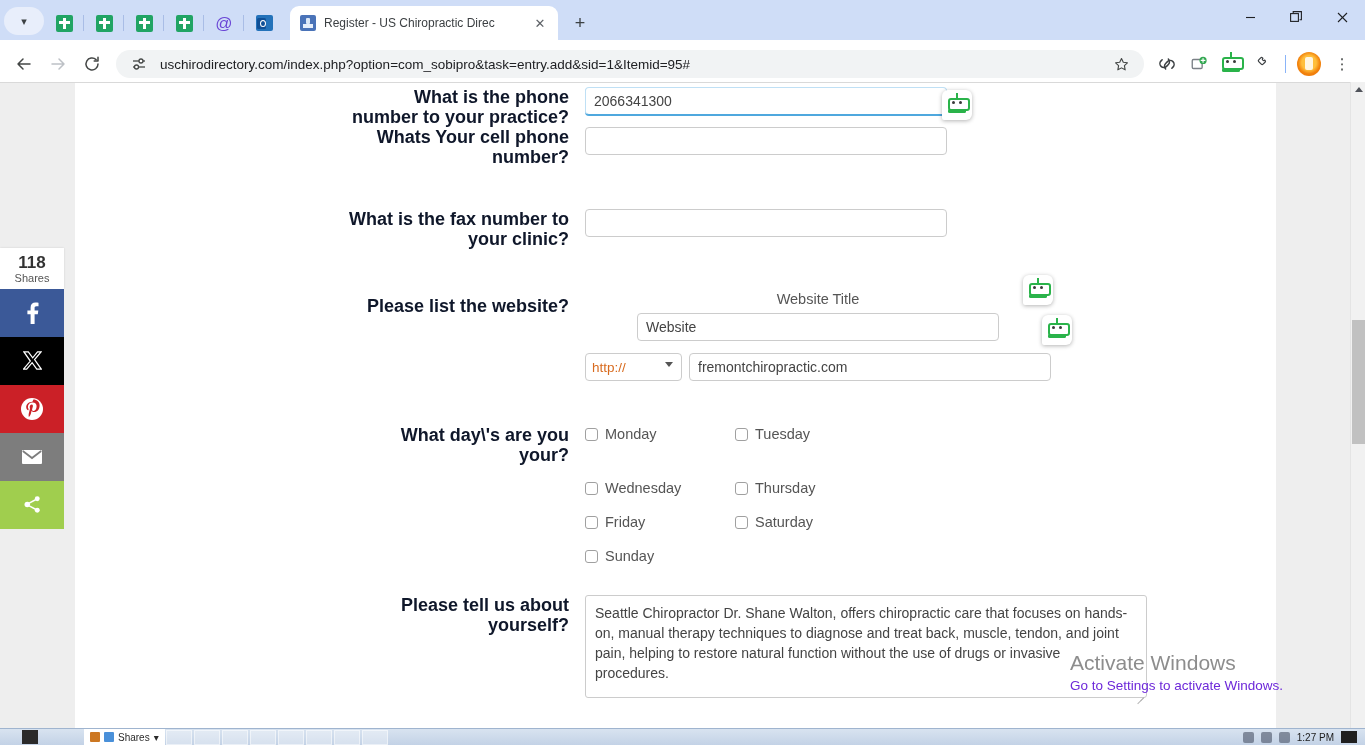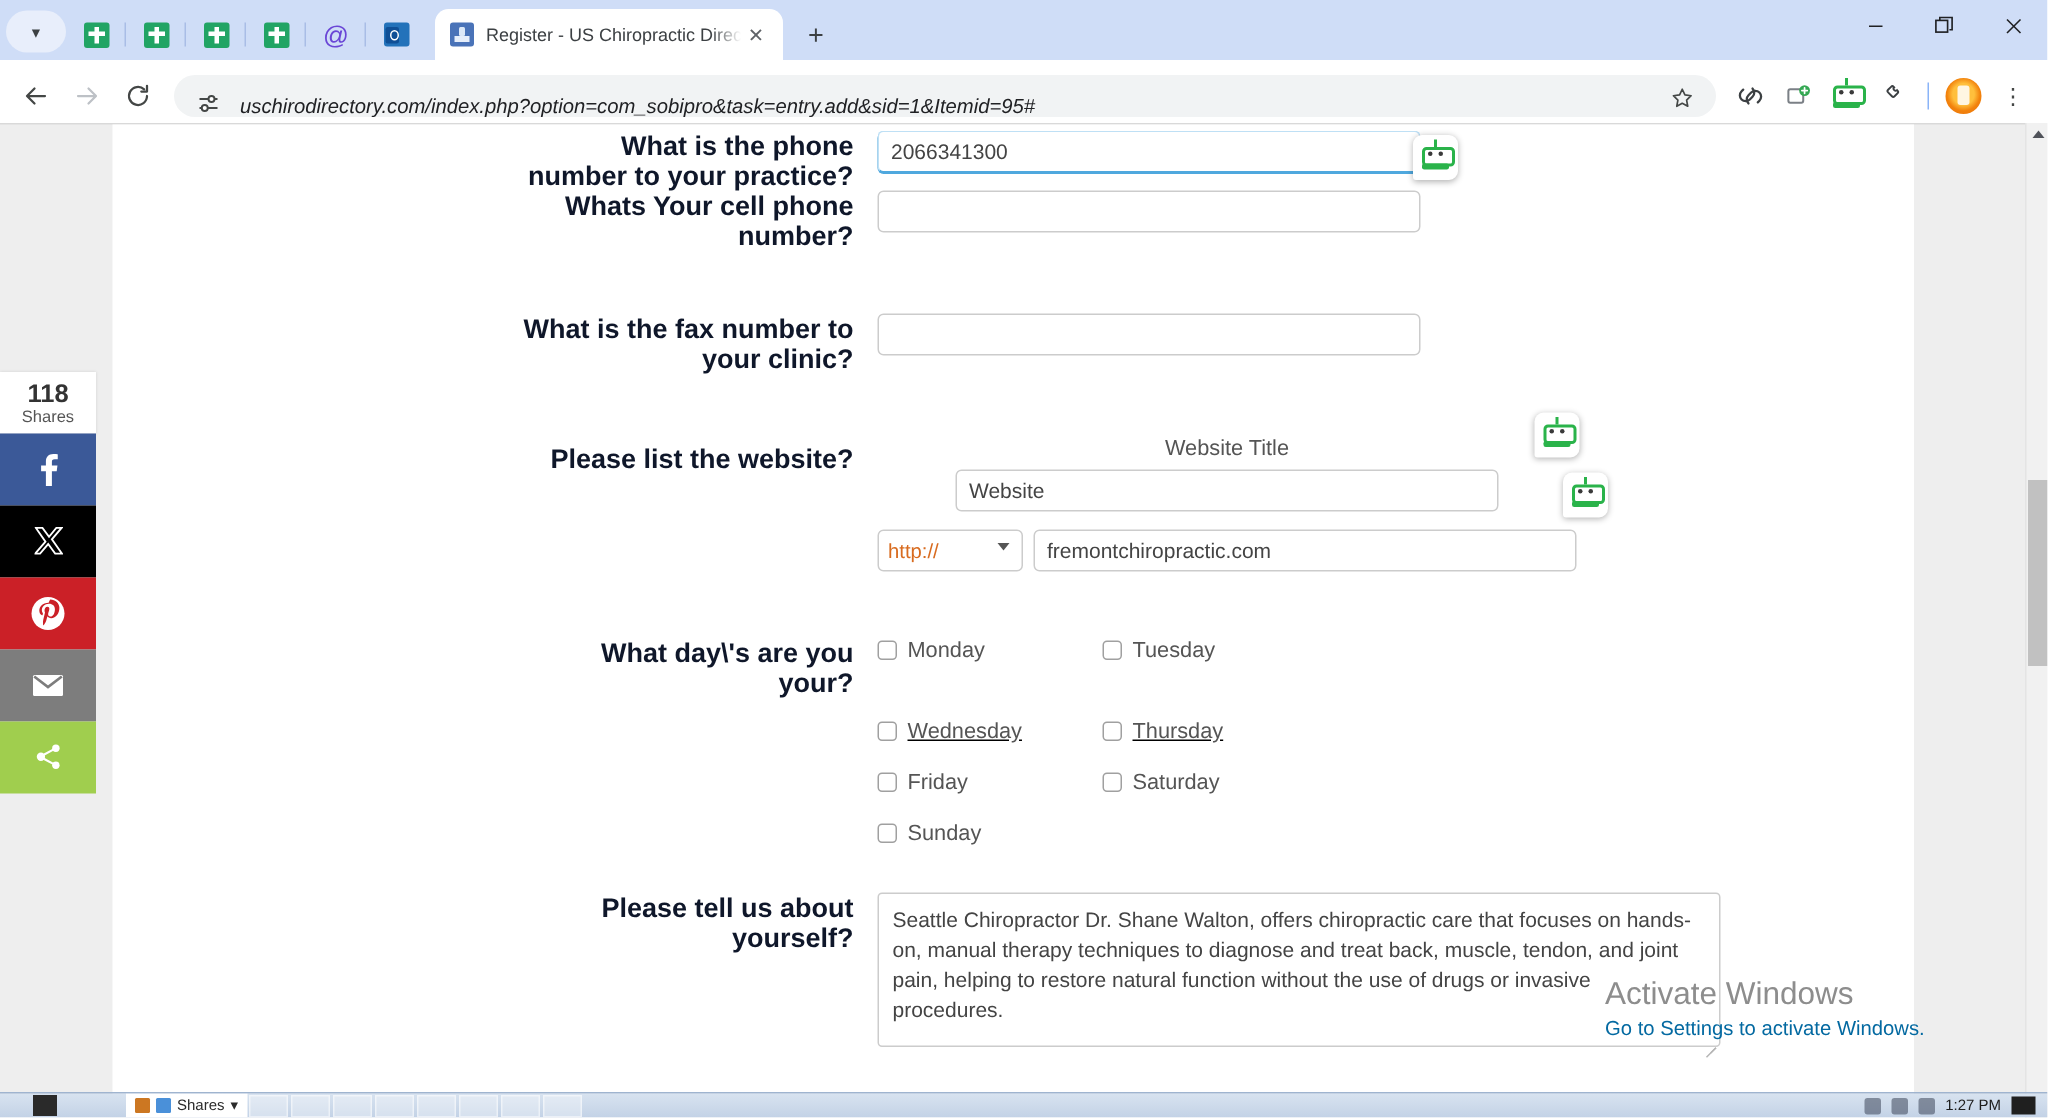--- a/index.html
+++ b/index.html
@@ -54,21 +54,21 @@
   .outlook-ico::before {
     content:""; position:absolute; left:1.5px; top:2.5px;
     width:9px; height:11px; background:#0f4f96; border-radius:1.5px;
   }
   .outlook-ico::after {
     content:""; position:absolute; left:4px; top:5px;
     width:4px; height:5px; border:1.5px solid #fff; border-radius:50%;
   }
 
   .tab-active {
-    height: 34px; width: 232px; background: #ffffff;
+    height: 34px; width: 268px; background: #ffffff;
     border-radius: 9px 9px 0 0; margin-left: 6px;
     display: flex; align-items: center; padding: 0 8px 0 10px;
     flex: 0 0 auto; position: relative;
   }
   .tab-fav {
     width: 16px; height: 16px; background: #4a73b8; border-radius: 2px;
     flex: 0 0 auto; position: relative; margin-right: 8px;
   }
   .tab-fav::after {
     content: ""; position: absolute; left: 3px; top: 9px;
@@ -105,22 +105,22 @@
     padding: 0 8px; gap: 2px;
   }
   .navbtn {
     width: 32px; height: 32px; border-radius: 50%;
     display: flex; align-items: center; justify-content: center;
     color: #444746; font-size: 17px; flex: 0 0 auto;
   }
   .navbtn.disabled { color: #bdc1c6; }
   .omnibox {
     flex: 1 1 auto; height: 28px; background: #f1f3f4; border-radius: 16px;
-    display: flex; align-items: flex-end; padding: 0 10px 0 14px;
-    margin: 0 6px; min-width: 0; font-style: italic;
+    display: flex; align-items: center; padding: 0 10px 0 14px;
+    margin: 0 6px; min-width: 0;
   }
   .omni-ico {
     width: 18px; height: 18px; flex: 0 0 auto; margin-right: 12px;
     position: relative; color:#444746;
     display:flex; align-items:center; justify-content:center;
   }
   .omni-url {
     font-size: 13.5px; color: #202124; white-space: nowrap;
     overflow: hidden; flex: 1 1 auto;
   }
@@ -255,21 +255,21 @@
     transform: rotate(-45deg); transform-origin: right center;
   }
 
   
   .watermark {
     position: absolute; left: 1070px; top: 568px; z-index: 5;
     color: #8e8e8e; text-shadow: 0 0 1px rgba(255,255,255,.5);
     pointer-events: none;
   }
   .watermark .w1 { font-size: 21px; line-height: 26px; color: #8d8d8d; }
-  .watermark .w2 { font-size: 13.5px; line-height: 20px; color: #0369a1; }
+  .watermark .w2 { font-size: 13.5px; line-height: 20px; color: #6d28d9; }
 
   
   .vscroll {
     position: absolute; right: 0; top: 82px; width: 15px; height: 663px;
     background: #f1f1f1; border-left: 1px solid #e4e4e4;
   }
   .vs-arrow {
     position: absolute; left: 0; width: 15px; height: 15px;
     display: flex; align-items: center; justify-content: center;
   }
@@ -515,21 +515,21 @@
           </div>
           <div class="fld-col" style="width:330px;">
             <div style="display:flex;">
               <label style="width:150px;">
                 <span class="cbx"></span><span class="cbx-label">Monday</span>
               </label>
               <label>
                 <span class="cbx"></span><span class="cbx-label">Tuesday</span>
               </label>
             </div>
-            <div style="display:flex; margin-top:36px;text-decoration:underline;">
+            <div style="display:flex; margin-top:36px;">
               <label style="width:150px;">
                 <span class="cbx"></span><span class="cbx-label">Wednesday</span>
               </label>
               <label>
                 <span class="cbx"></span><span class="cbx-label">Thursday</span>
               </label>
             </div>
             <div style="display:flex; margin-top:16px;">
               <label style="width:150px;">
                 <span class="cbx"></span><span class="cbx-label">Friday</span>

